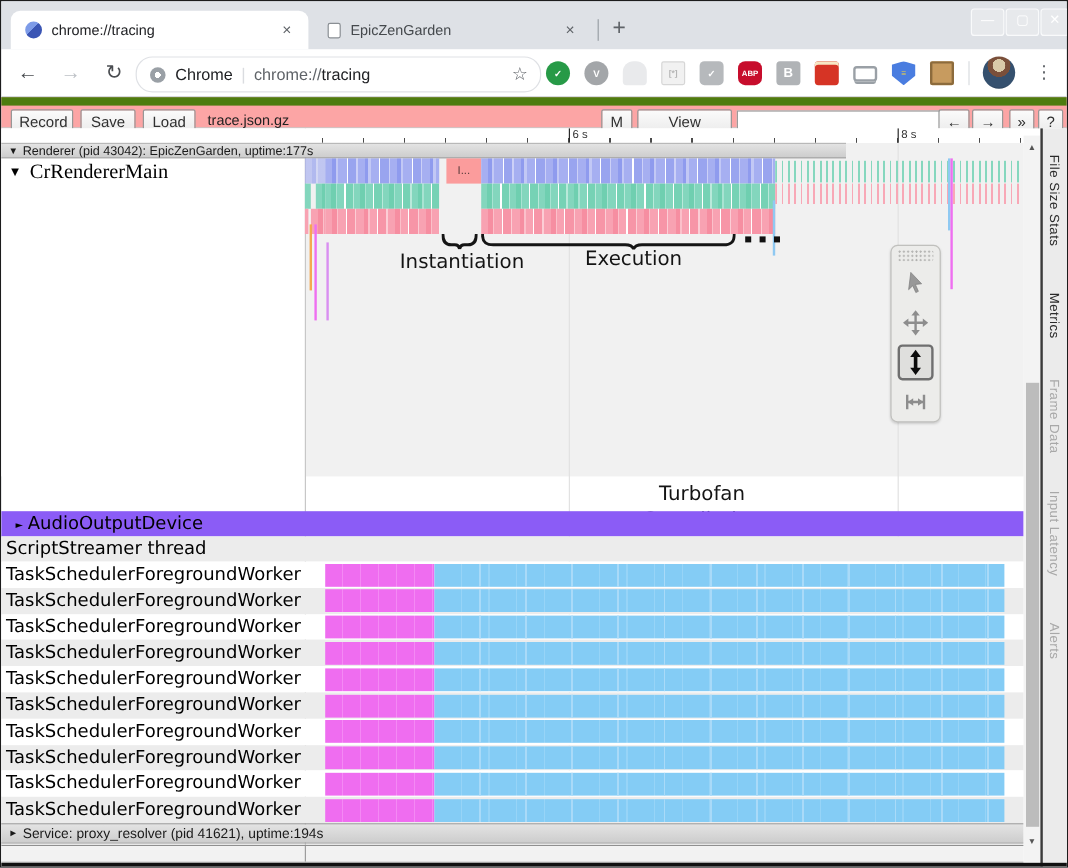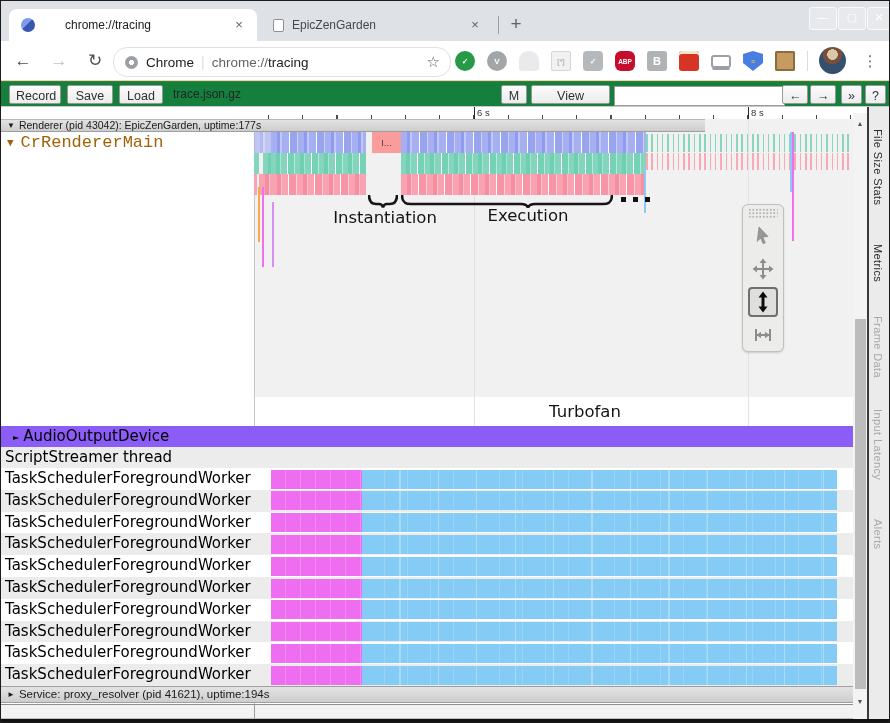--- a/index.html
+++ b/index.html
@@ -3,21 +3,21 @@
 <meta charset="utf-8">
 <style>
   html,body{margin:0;padding:0;background:#555;}
   .window{position:relative;width:890px;height:723px;background:#dee1e6;overflow:hidden;
     font-family:"Liberation Sans",sans-serif;border:1px solid #1c1c1c;box-sizing:border-box;}
   .abs{position:absolute;}
 
   
   .tabstrip{position:absolute;left:0;top:0;width:100%;height:40px;background:#dee1e6;}
   .tab{position:absolute;top:8px;height:32px;display:flex;align-items:center;font-size:12px;color:#45494d;}
-  .tab.active{background:#fff;border-radius:8px 8px 0 0;color:#202124;gap:22px;}
+  .tab.active{background:#fff;border-radius:8px 8px 0 0;color:#202124;}
   .tab .favicon{margin:0 8px 0 12px;}
   .tracing-ico{width:14px;height:14px;border-radius:50%;background:linear-gradient(135deg,#7d9be8 45%,#3a55b4 45%);}
   .page-ico{width:11px;height:13px;background:#fff;border:1.5px solid #8a8f94;border-radius:2px;box-sizing:border-box;}
   .tab .title{flex:1;overflow:hidden;white-space:nowrap;}
   .tab .close{width:16px;height:16px;margin:0 10px;color:#5f6368;font-size:13px;line-height:16px;text-align:center;border-radius:50%;}
   .tab-divider{position:absolute;top:15px;width:1px;height:18px;background:#9aa0a6;}
   .newtab{position:absolute;top:10px;width:26px;height:26px;color:#5f6368;font-size:19px;line-height:26px;text-align:center;}
   .winctl{position:absolute;top:6px;width:26px;height:21px;background:#e7e9ec;border:1px solid #f9fafb;border-radius:3px;
     color:#fff;text-align:center;font-size:11px;line-height:19px;}
 
@@ -43,22 +43,22 @@
   .ext.calculator{background:#d63425;border-radius:3px;box-shadow:inset 0 3px 0 #f7e7c4;}
   .ext.laptop{border:2px solid #9aa0a6;border-radius:3px;height:13px;box-shadow:0 3px 0 -1px #9aa0a6;}
   .ext.shield{background:#4a7de0;clip-path:polygon(50% 0,100% 15%,100% 60%,50% 100%,0 60%,0 15%);color:#f3d23e;font-size:7px;}
   .ext.crate{background:#c79b5f;box-shadow:inset 0 0 0 2px #8c6b3c;border-radius:2px;}
   .ext-sep{width:1px;height:20px;background:#dadce0;}
   .avatar{position:absolute;left:818px;top:6px;width:27px;height:27px;border-radius:50%;
     background:radial-gradient(circle at 50% 28%,#d9c9a8 0 22%,#7a4f3a 23% 40%,#35506e 41% 75%,#17202c 100%);}
   .kebab{position:absolute;left:858px;top:8px;width:22px;height:24px;color:#5f6368;font-size:15px;text-align:center;line-height:24px;}
 
   
-  .ttoolbar{position:absolute;left:0;top:80px;width:100%;height:26px;background:#15803d;
-    border-top:1px solid #4d7c0f;border-bottom:1px solid #c9c9c9;box-sizing:border-box;}
+  .ttoolbar{position:absolute;left:0;top:80px;width:100%;height:26px;background:#fca5a5;
+    border-top:7px solid #4d7c0f;border-bottom:1px solid #c9c9c9;box-sizing:border-box;}
   .tbtn{position:absolute;top:3px;height:19px;border:1px solid #979797;border-radius:2px;
     background:linear-gradient(#fbfbfb,#ececec);font-size:12.5px;color:#303030;text-align:center;line-height:18px;box-sizing:border-box;}
   .tlabel{position:absolute;top:5px;font-size:12px;color:#222;}
   .tsearch{position:absolute;left:613px;top:4px;width:165px;height:16px;border:1px solid #9a9a9a;background:#fff;box-sizing:content-box;}
 
   
   .trace{position:absolute;left:0;top:106px;width:100%;height:617px;background:#fff;}
   .ruler{position:absolute;left:0;top:0;width:852px;height:12px;background:#fff;}
   .minor-ticks{position:absolute;left:267px;top:8px;width:585px;height:4px;
     background:repeating-linear-gradient(90deg,#4a4a4a 0 1px,rgba(0,0,0,0) 1px 34.25px);}
@@ -68,22 +68,22 @@
   .track-tint{position:absolute;left:253px;top:12px;width:599px;height:278px;background:#f1f1f1;}
   .left-panel{position:absolute;left:0;top:25px;width:253px;height:265px;background:#fff;}
   .vdivider{position:absolute;left:253px;top:0;width:1px;height:613px;background:#c7c7c7;}
   .proc-header{position:absolute;left:0;top:12px;width:704px;height:13px;background:linear-gradient(#e3e3e3,#cdcdcd);
     border-top:1px solid #b8b8b8;border-bottom:1px solid #9f9f9f;box-sizing:border-box;
     font-size:10.5px;color:#1a1a1a;line-height:11px;padding-left:6px;}
   .svc-header{position:absolute;left:0;top:579px;width:852px;height:17px;background:linear-gradient(#e3e3e3,#cdcdcd);
     border-top:1px solid #9f9f9f;border-bottom:1px solid #9f9f9f;box-sizing:border-box;
     font-size:11.5px;color:#1a1a1a;line-height:15px;padding-left:6px;}
   .tri{font-size:8px;margin-right:4px;vertical-align:1px;}
-  .main-thread-label{position:absolute;left:6px;top:26px;font-size:17px;color:#a16207;
-    font-family:Liberation Mono, monospace;}
+  .main-thread-label{position:absolute;left:6px;top:26px;font-size:17px;color:#000000;
+    font-family:Liberation Serif, serif;}
   .main-thread-label .tri{font-size:11px;margin-right:7px;}
 
   
   .band{position:absolute;height:21px;}
   .band.b1{top:25px;background:repeating-linear-gradient(90deg,#a6aff1 0 6px,#8f9bee 6px 9px,#c2c8f5 9px 11px,#a6aff1 11px 18px,#ffffff 18px 19px,#99a4ef 19px 26px,#ccd0f7 26px 27px);}
   .band.b2{top:46px;background:repeating-linear-gradient(90deg,#83d6bd 0 5px,#6fcfb0 5px 9px,#a8e3d2 9px 10px,#83d6bd 10px 16px,#ffffff 16px 17px,#76d2b5 17px 23px,#b9e9da 23px 24px);}
   .band.b3{top:67px;background:repeating-linear-gradient(90deg,#f8a2b2 0 6px,#f68ea1 6px 10px,#fbc0ca 10px 11px,#f8a2b2 11px 17px,#ffffff 17px 18px,#f795a7 18px 25px,#fccdd5 25px 26px);}
   .sparse1{position:absolute;top:27px;height:18px;background:repeating-linear-gradient(90deg,#86d7be 0 1.5px,rgba(0,0,0,0) 1.5px 5.3px);}
   .sparse2{position:absolute;top:46px;height:17px;background:repeating-linear-gradient(90deg,#f8a8b6 0 1.5px,rgba(0,0,0,0) 1.5px 5.3px);}
   .wasm-block{position:absolute;left:371px;top:25px;width:29px;height:21px;background:#fb9c9c;

